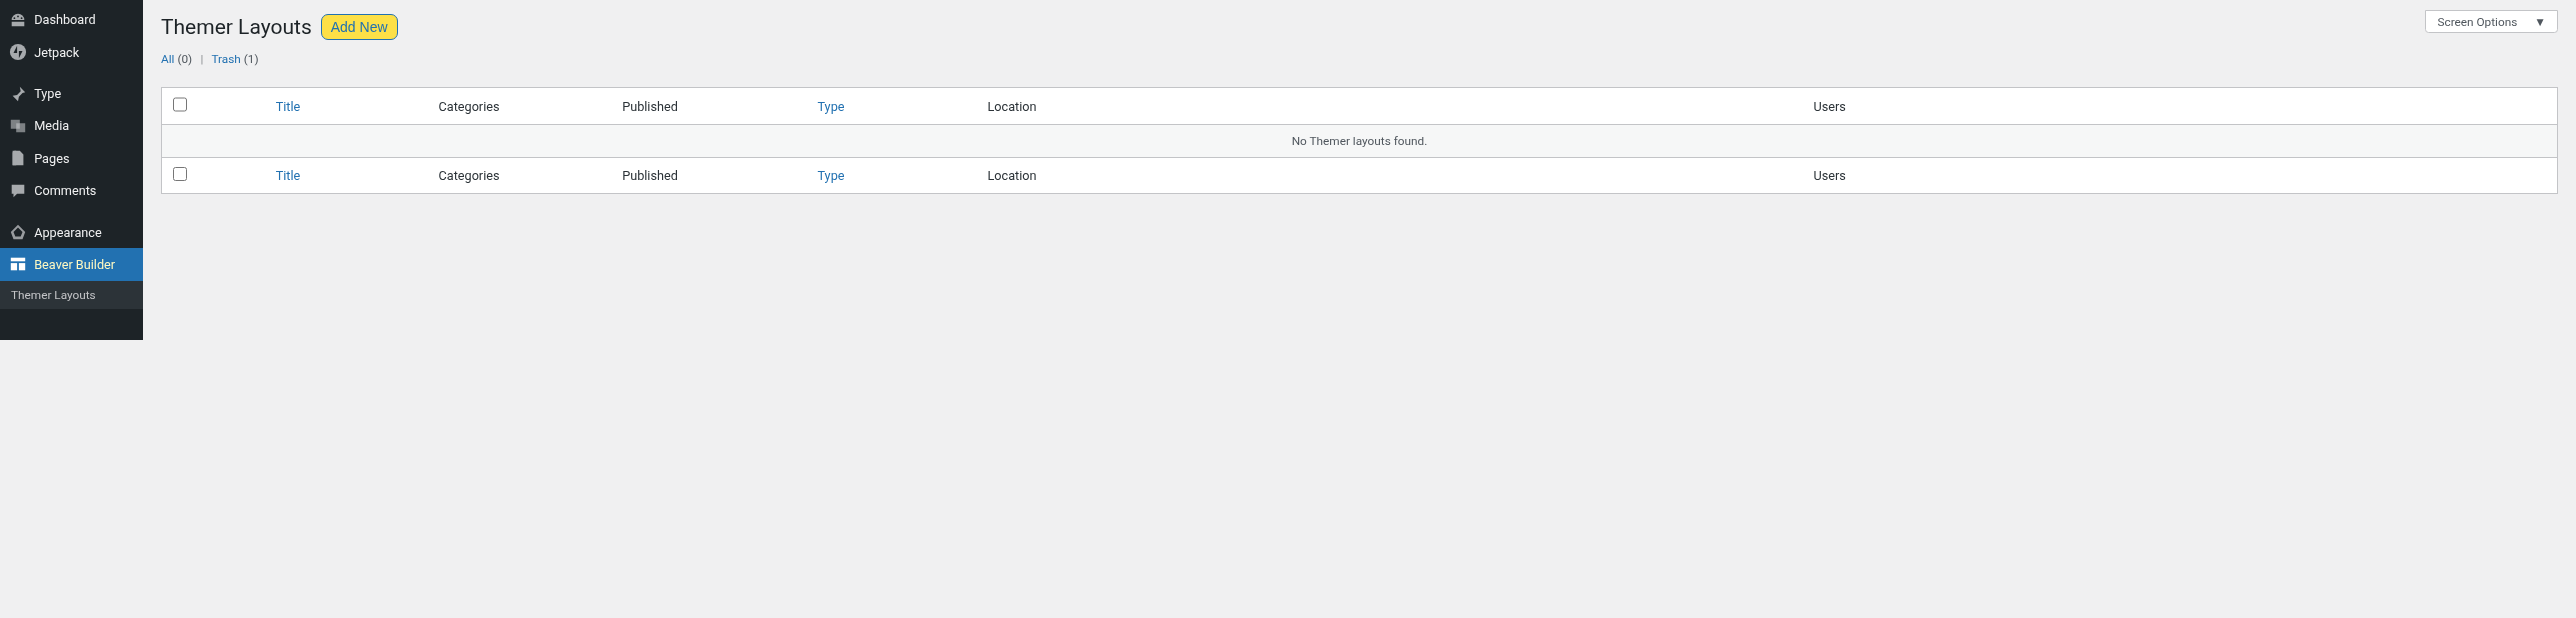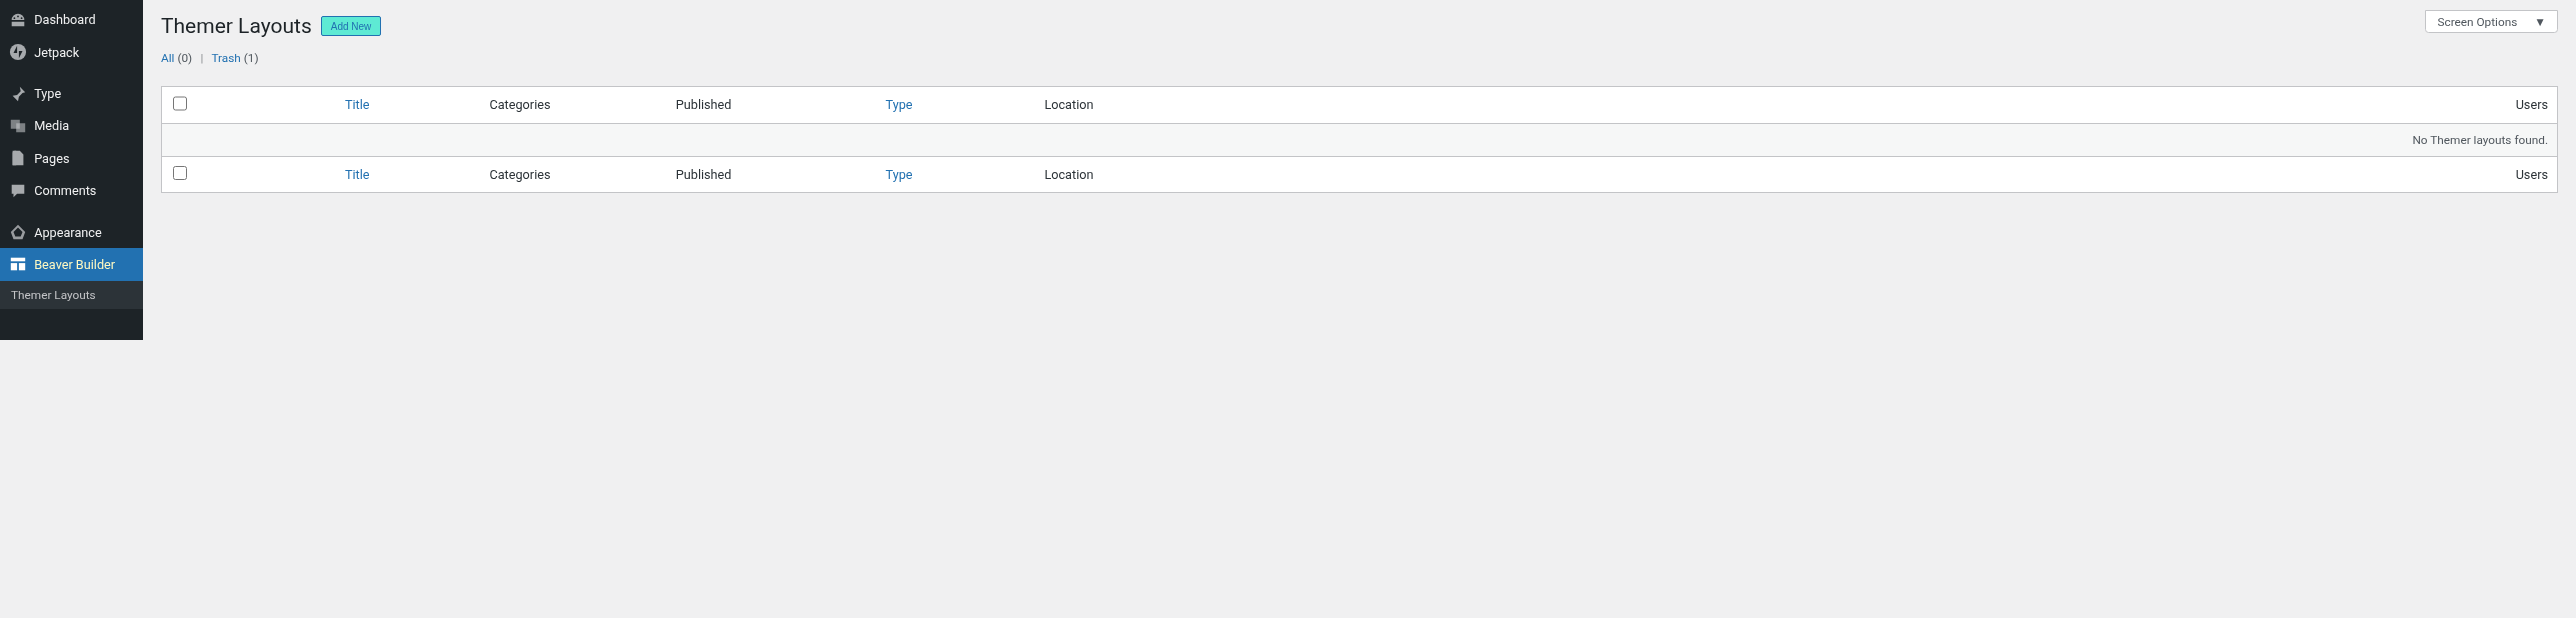--- a/index.html
+++ b/index.html
@@ -86,42 +86,42 @@
       margin-bottom: 12.7px;
     }
     .page-title {
       font-size: 21px;
       font-weight: 400;
       color: #1d2327;
     }
     .add-new-btn {
       border: 0.9px solid #2271b1;
       color: #2271b1;
-      background: #5eead4;
+      background: #fde047;
       padding: 3.6px 9px;
-      border-radius: 2px;
-      font-size: 10px;
+      border-radius: 7px;
+      font-size: 14px;
       cursor: pointer;
     }
     .subsubsub {
       font-size: 11.8px;
       color: #50575e;
       margin-bottom: 21px;
     }
     .subsubsub a { color: #2271b1; text-decoration: none; cursor: pointer; }
     .subsubsub .sep { margin: 0 5.4px; color: #8c8f94; }
     .list-table {
       width: 100%;
       border: 0.9px solid #c3c4c7;
       background: #fff;
       border-spacing: 0;
       border-collapse: collapse;
     }
     .list-table th, .list-table td {
-      text-align: right;
+      text-align: center;
       padding: 9px 9px;
       font-weight: 400;
       color: #2c3338;
       vertical-align: middle;
     }
     .list-table thead th, .list-table tfoot th {
       font-size: 12.7px;
       border-bottom: 0.9px solid #c3c4c7;
     }
     .list-table tfoot th { border-top: 0.9px solid #c3c4c7; border-bottom: none; }

